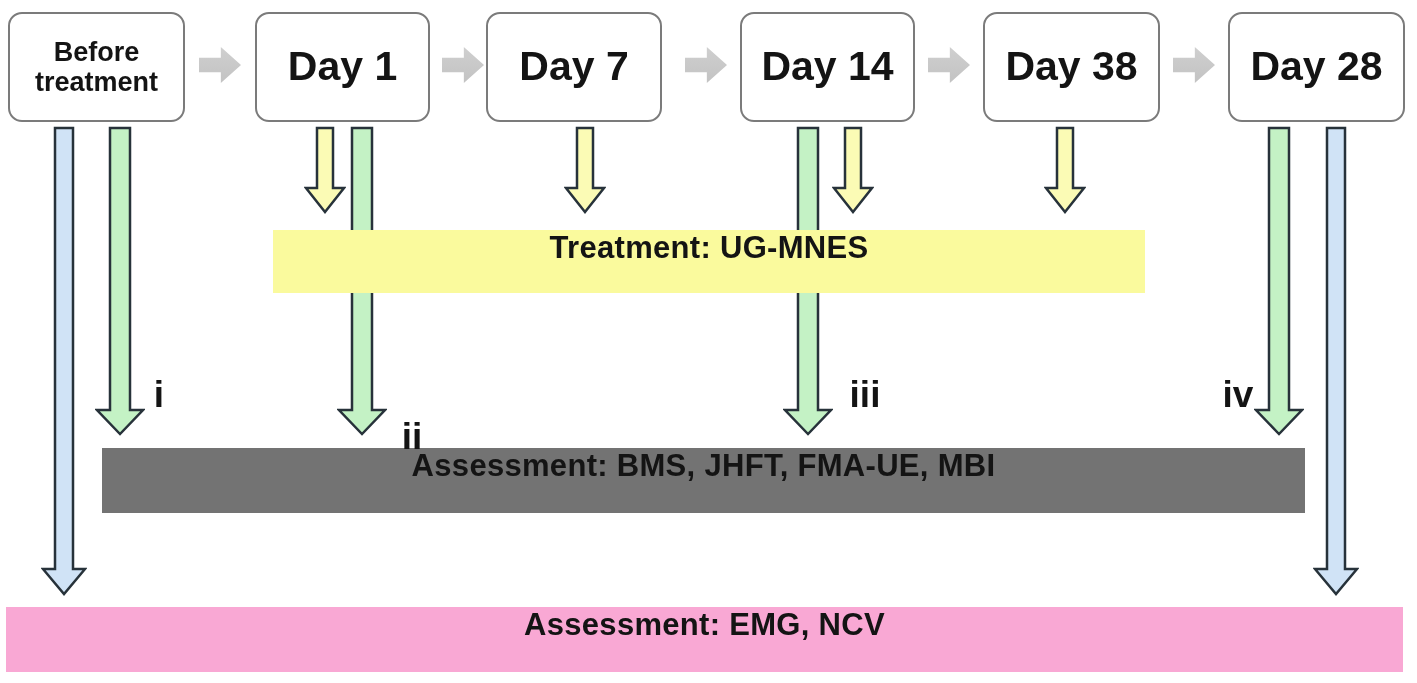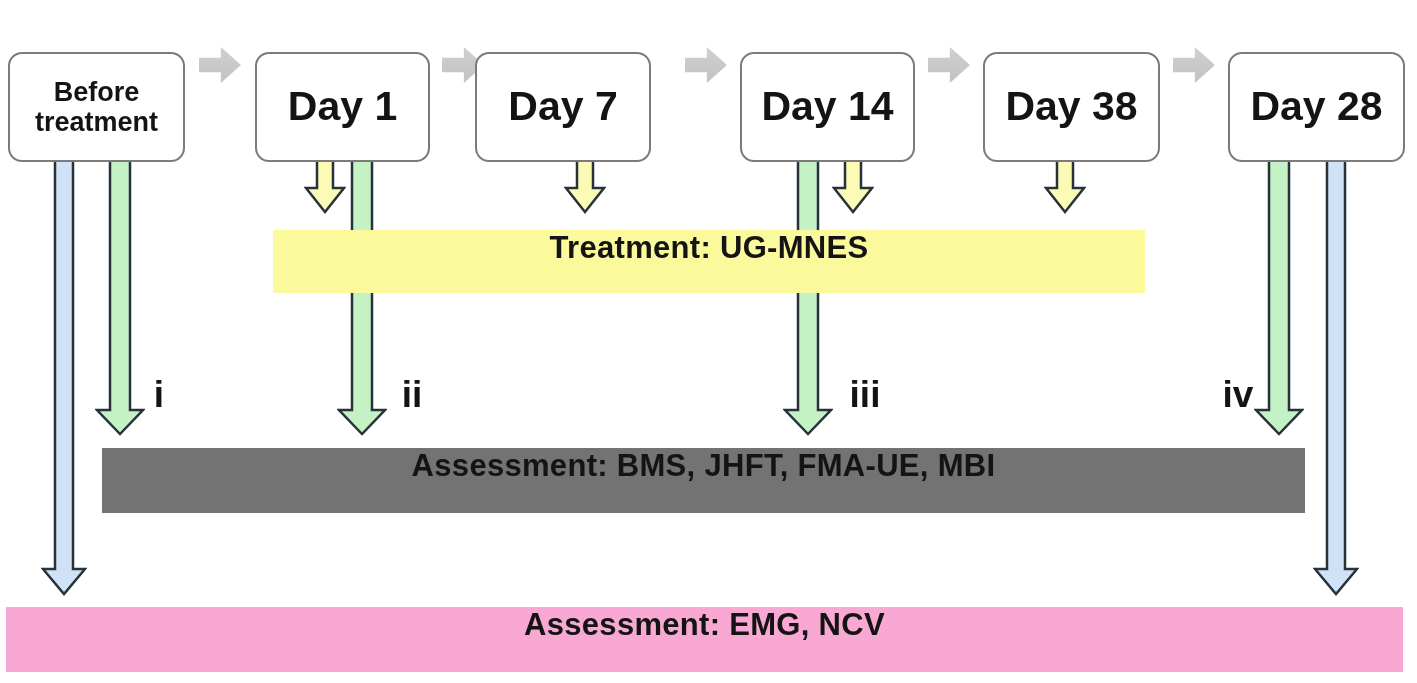--- a/index.html
+++ b/index.html
@@ -12,31 +12,30 @@
   }
   
   .tbox{
     position:absolute;top:12px;height:110px;
     background:#ffffff;
     border:2px solid #7b7b7b;
     border-radius:14px;
     box-sizing:border-box;
     display:flex;align-items:center;justify-content:center;
     z-index:3;
-    margin-top:40px;
   }
   .tbox .lbl{
     font-weight:700;color:#141414;
     font-size:41px;line-height:1.12;
     text-align:center;white-space:pre-line;
   }
   .tbox.small .lbl{font-size:27px;}
   #box-before{left:8px;width:177px;}
   #box-day1{left:255px;width:175px;}
-  #box-day7{left:475px;width:176px;}
+  #box-day7{left:486px;width:176px;}
   #box-day14{left:740px;width:175px;}
   #box-day21{left:983px;width:177px;}
   #box-day28{left:1228px;width:177px;}
   
   .chev{
     position:absolute;top:45px;width:42px;height:40px;
     background:linear-gradient(#d0d0d0,#c2c2c2);
     clip-path:polygon(0% 32%,52% 32%,52% 5%,100% 50%,52% 95%,52% 68%,0% 68%);
     z-index:2;
   }
@@ -56,21 +55,21 @@
   }
   #bar-treatment{left:273px;top:230px;width:872px;height:63px;background:#fafa9d;}
   #bar-functional{left:102px;top:448px;width:1203px;height:65px;background:#737373;}
   #bar-electro{left:6px;top:607px;width:1397px;height:65px;background:#f9a8d4;}
   
   .numeral{
     position:absolute;top:374px;width:44px;
     text-align:center;font-weight:700;font-size:37px;color:#141414;
     z-index:3;
   }
-  #num-i{left:137px;} #num-ii{left:390px;} #num-iii{left:843px;} #num-iv{left:1216px;}
+  #num-i{left:137px;} #num-ii{left:390px;margin-top:42px;} #num-iii{left:843px;} #num-iv{left:1216px;}
 </style>
 </head>
 <body>
 
 <div id="stage">
 
   <svg class="darr top" style="left:41px" width="46" height="470">
     <polygon points="14,2 32,2 32,443 44,443 23,468 2,443 14,443" stroke-width="2.5" stroke-linejoin="miter" stroke="#27323a" fill="#d0e3f6"></polygon>
   </svg>
   <svg class="darr top" style="left:1313px" width="46" height="470">

